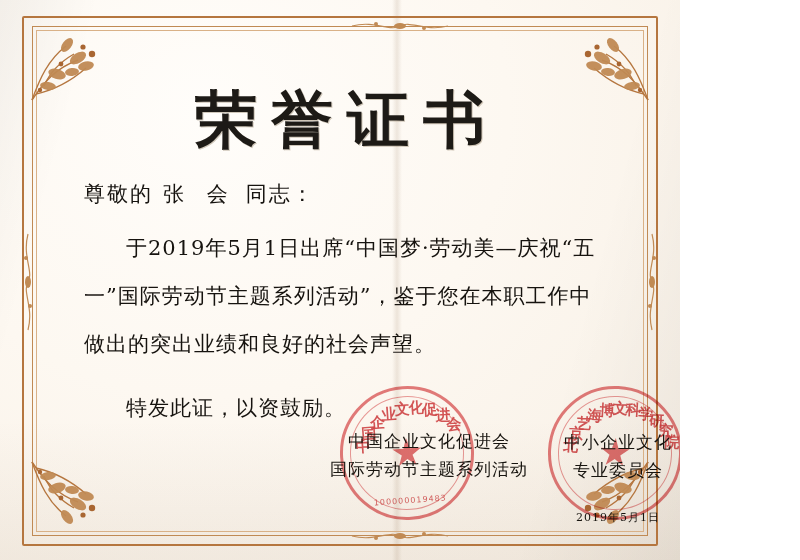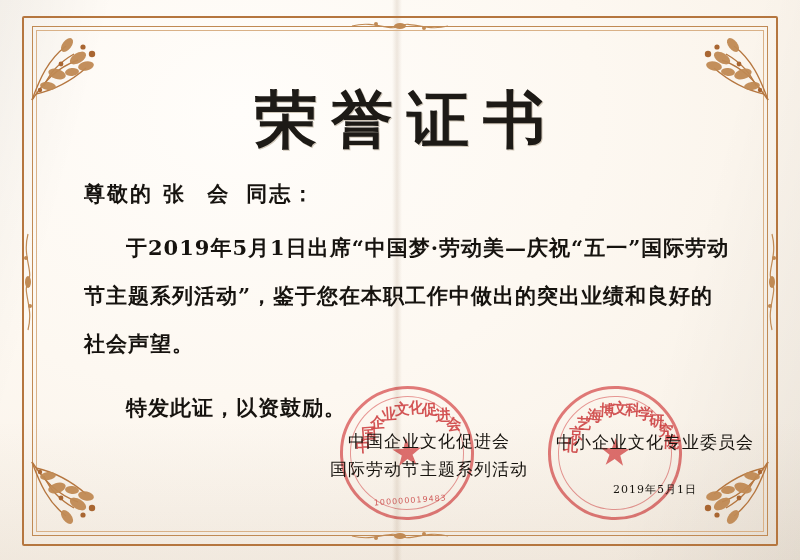--- a/index.html
+++ b/index.html
@@ -9,21 +9,21 @@
   body {
     width: 800px;
     height: 560px;
     overflow: hidden;
     font-family: "DejaVu Sans", sans-serif;
     background: #ffffff;
   }
 
   .certificate {
     position: relative;
-    width: 800px;
+    width: 680px;
     height: 560px;
     background:
       radial-gradient(ellipse at 30% 20%, #fffdfa 0%, #fdf8f1 45%, #f7efe4 100%);
     overflow: hidden;
   }
 
   
   .paper-shade {
     position: absolute;
     inset: 0;
@@ -108,21 +108,20 @@
   }
 
   
   .body-block {
     position: absolute;
     left: 84px;
     right: 70px;
     top: 180px;
     font-family: "DejaVu Serif", serif;
     color: #16130f;
-    font-weight: bold;
   }
   .salutation {
     font-size: 21px;
     letter-spacing: 2px;
     margin-bottom: 16px;
     white-space: nowrap;
   }
   .salutation .name {
     display: inline-block;
     padding: 0 10px;

